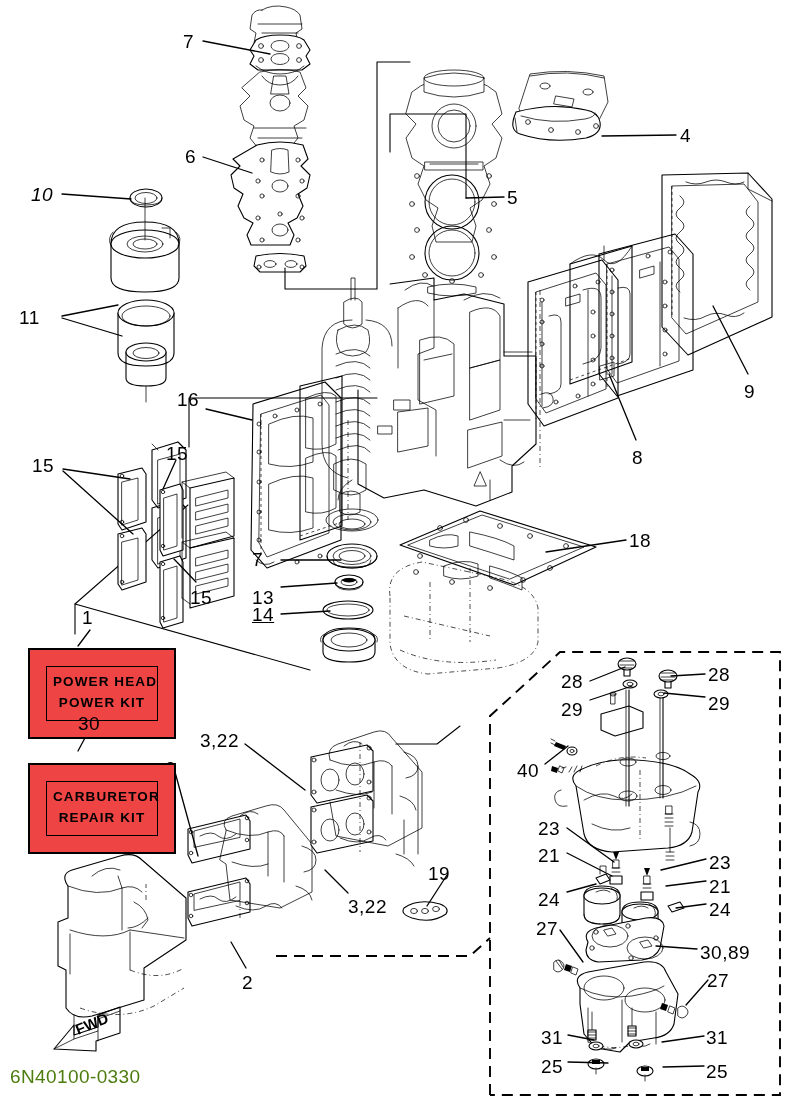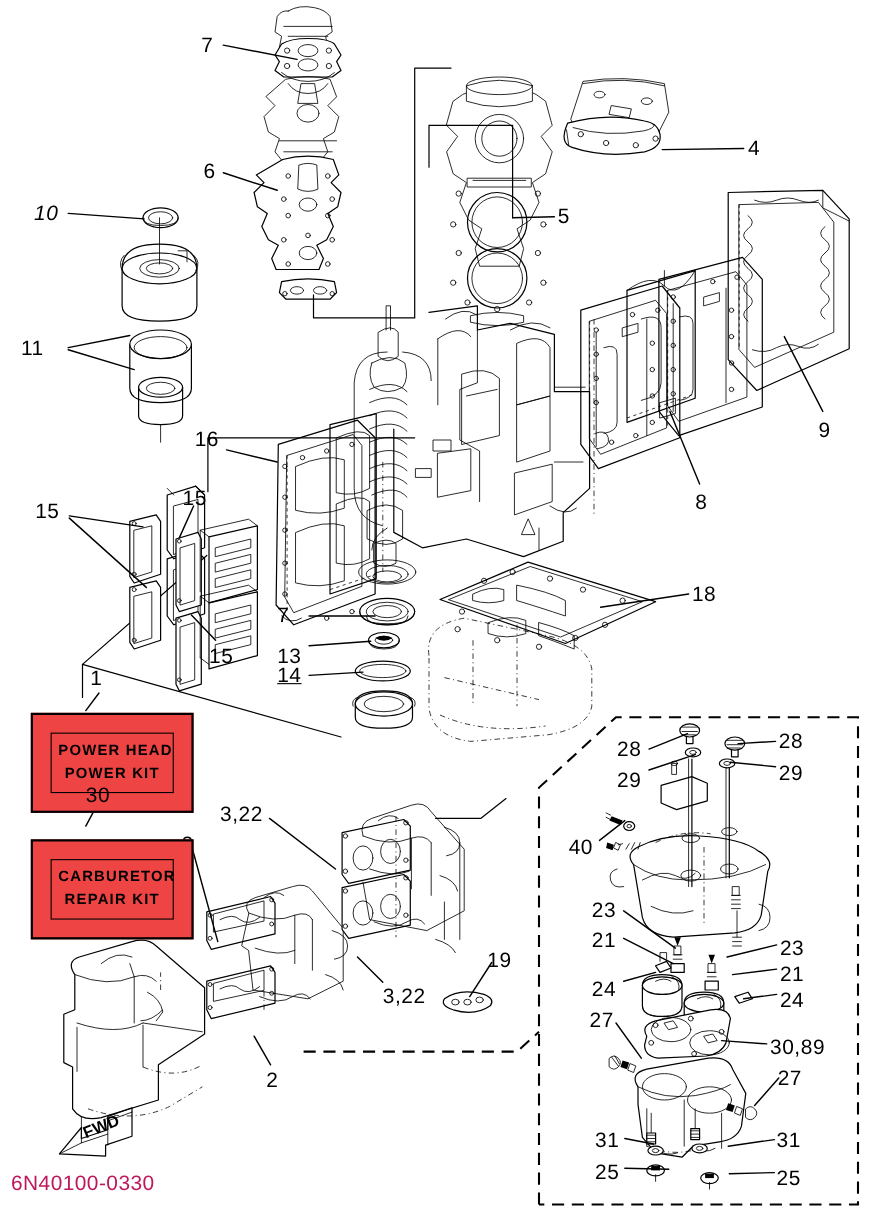--- a/index.html
+++ b/index.html
@@ -41,21 +41,21 @@
     color:#000;
     line-height:1.55;
     white-space:nowrap;
   }
   #partnumber{
     position:absolute;
     left:10px;top:1066px;
     font-family:"Liberation Sans", sans-serif;
     font-size:19px;
     letter-spacing:0.4px;
-    color:#be185d;
+    color:#4d7c0f;
   }
   .fwd-text{
     font-family:"Liberation Sans", sans-serif;
     font-size:15px;
     font-weight:700;
     fill:#000;
   }
 </style>
 </head>
 <body>
@@ -734,21 +734,21 @@
       <div class="callout" style="left: 32px; top: 456px;">15</div>
       <div class="callout" style="left: 166px; top: 444px;">15</div>
       <div class="callout" style="left: 190px; top: 588px;">15</div>
       <div class="callout" style="left: 252px; top: 550px;">7</div>
       <div class="callout" style="left: 252px; top: 588px;">13</div>
       <div class="callout" style="left: 252px; top: 605px; text-decoration: underline;">14</div>
       <div class="callout" style="left: 629px; top: 531px;">18</div>
       <div class="callout" style="left: 200px; top: 731px;">3,22</div>
       <div class="callout" style="left: 165px; top: 759px;">2</div>
       <div class="callout" style="left: 348px; top: 897px;">3,22</div>
-      <div class="callout" style="left: 443px; top: 864px;">19</div>
+      <div class="callout" style="left: 428px; top: 864px;">19</div>
       <div class="callout" style="left: 242px; top: 973px;">2</div>
       <div class="callout" style="left: 561px; top: 672px;">28</div>
       <div class="callout" style="left: 708px; top: 665px;">28</div>
       <div class="callout" style="left: 561px; top: 700px;">29</div>
       <div class="callout" style="left: 708px; top: 694px;">29</div>
       <div class="callout" style="left: 517px; top: 761px;">40</div>
       <div class="callout" style="left: 538px; top: 819px;">23</div>
       <div class="callout" style="left: 538px; top: 846px;">21</div>
       <div class="callout" style="left: 538px; top: 890px;">24</div>
       <div class="callout" style="left: 709px; top: 853px;">23</div>

